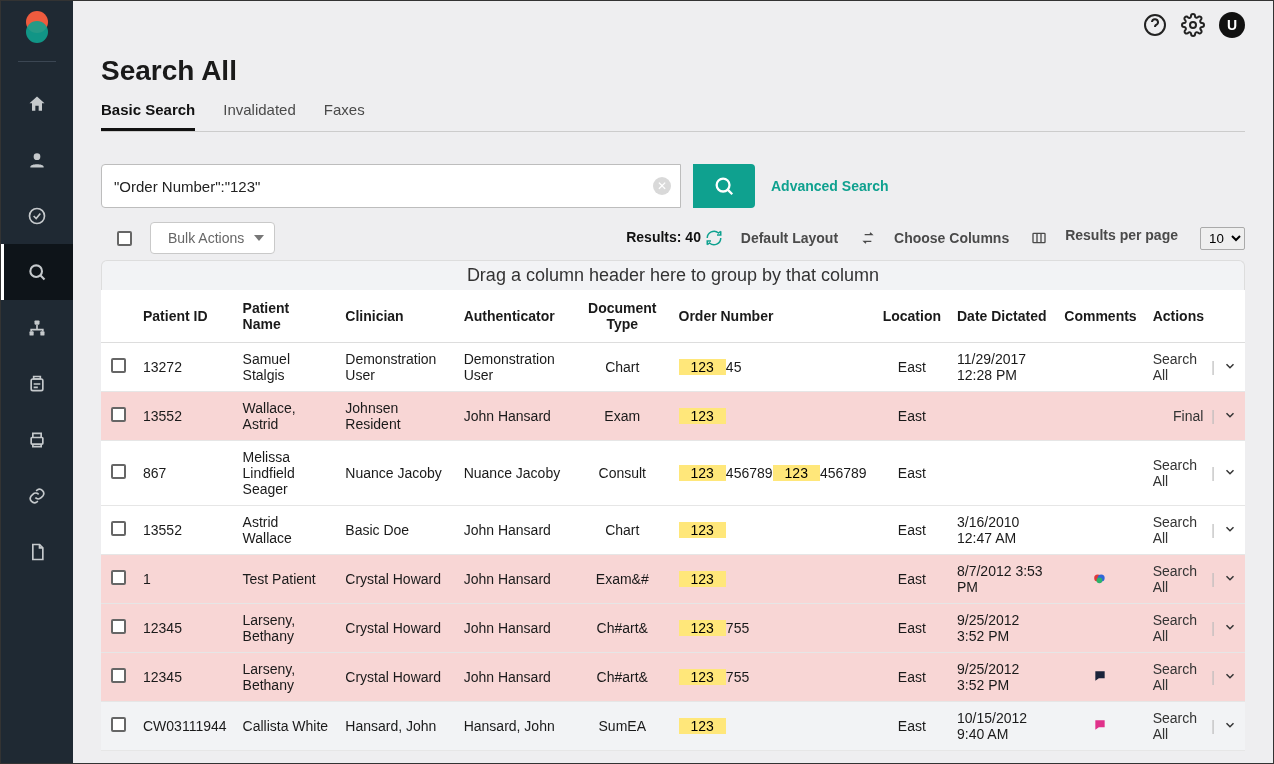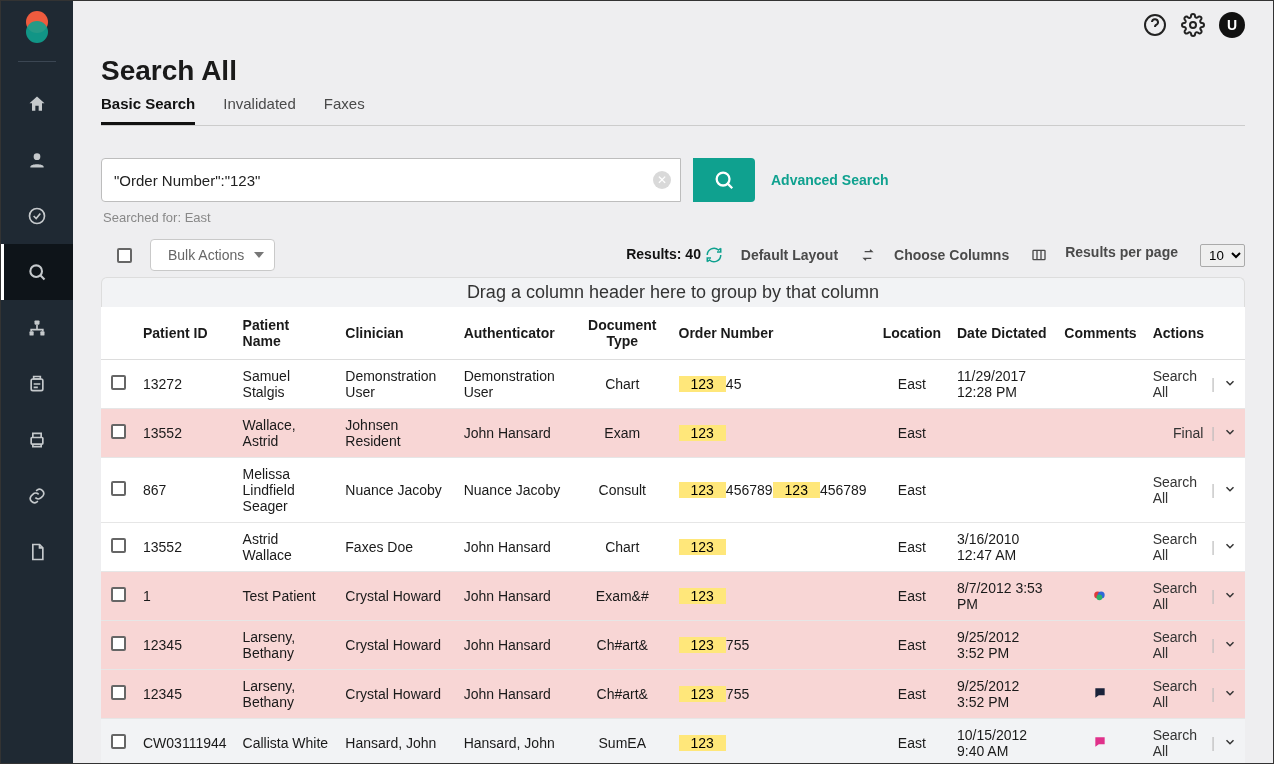--- a/index.html
+++ b/index.html
@@ -13,21 +13,21 @@
 .nav-item{width:72px;height:56px;display:flex;align-items:center;justify-content:center;cursor:pointer;color:#c5c9cc;position:relative}
 .nav-item.active{background:#0e1419}
 .nav-item.active::before{content:"";position:absolute;left:0;top:0;bottom:0;width:3px;background:#fff}
 .nav-item svg{width:20px;height:20px}
 .main{flex:1;display:flex;flex-direction:column;overflow:hidden}
 .topbar{height:48px;display:flex;justify-content:flex-end;align-items:center;padding:0 28px;gap:14px}
 .top-ico{width:24px;height:24px;display:flex;align-items:center;justify-content:center;cursor:pointer;color:#222}
 .avatar{width:26px;height:26px;border-radius:50%;background:#111;color:#fff;display:flex;align-items:center;justify-content:center;font-weight:700;font-size:14px}
 .content{flex:1;padding:0 28px 10px 28px;overflow:auto}
 h1{font-size:28px;font-weight:700;margin-top:6px}
-.tabs{display:flex;gap:28px;border-bottom:1px solid #ccc;}
+.tabs{display:flex;gap:28px;border-bottom:1px solid #ccc;margin-top:6px}
 .tab{padding:8px 0 10px 0;cursor:pointer;color:#4a4a4a;font-size:15px}
 .tab.active{font-weight:700;color:#111;border-bottom:3px solid #111}
 .searchrow{display:flex;align-items:center;gap:16px;margin-top:32px}
 .search-wrap{position:relative;width:580px}
 .search-input{width:100%;height:44px;border:1px solid #bdbdbd;border-radius:4px 0 0 4px;padding:0 38px 0 12px;font-size:15px;color:#222}
 .clear-x{position:absolute;right:10px;top:50%;transform:translateY(-50%);width:18px;height:18px;border-radius:50%;background:#d9d9d9;color:#fff;display:flex;align-items:center;justify-content:center;font-size:12px;cursor:pointer}
 .search-btn{width:62px;height:44px;background:#0fa18f;border:none;border-radius:0 4px 4px 0;display:flex;align-items:center;justify-content:center;cursor:pointer;margin-left:-4px}
 .search-btn svg{color:#fff;width:22px;height:22px}
 .adv-link{color:#0fa18f;font-weight:700;cursor:pointer}
 .hint{color:#888;font-size:13px;margin-top:8px;margin-left:2px}
@@ -150,21 +150,20 @@
           <span class="clear-x">✕</span>
         </div>
         <button class="search-btn">
             <svg viewBox="0 0 24 24" fill="none" stroke="currentColor" stroke-width="2.5">
               <circle cx="11" cy="11" r="7"></circle>
               <path d="M21 21l-5-5"></path>
             </svg>
           </button>
         <span class="adv-link">Advanced Search</span>
       </div>
-      <div class="hint">Searched for: East</div>
 
       <div class="toolbar">
         <span class="chk" style="margin-left:16px"></span>
         <div class="bulk">Bulk Actions</div>
         <div class="spacer"></div>
         <div><span class="results"><span>Results:</span> <span>40</span></span> <svg style="vertical-align:middle;color:#0fa18f" width="18" height="18" viewBox="0 0 24 24" fill="none" stroke="currentColor" stroke-width="2">
               <path d="M21 12a9 9 0 0 1-15 6.7L3 21M3 12a9 9 0 0 1 15-6.7L21 3M21 3v5h-5M3 21v-5h5"></path>
             </svg></div>
         <div class="tool-link">
             <span>Default Layout</span> 
@@ -263,21 +262,21 @@
                   <span class="chev"><svg width="14" height="14" viewBox="0 0 24 24" fill="none" stroke="currentColor" stroke-width="2.5">
                       <path d="M6 9l6 6 6-6"></path>
                     </svg></span>
                 </div>
               </td>
             </tr>
             <tr>
               <td class="col-chk"><span class="chk"></span></td>
               <td>13552</td>
               <td>Astrid Wallace</td>
-              <td>Faxes Doe</td>
+              <td>Basic Doe</td>
               <td>John Hansard</td>
               <td class="center">Chart</td>
               <td><mark>123</mark></td>
               <td class="center">East</td>
               <td>3/16/2010 12:47 AM</td>
               <td class="center"></td>
               <td>
                 <div class="act">
                   <span>Search All</span>
                   <span class="bar">|</span>

